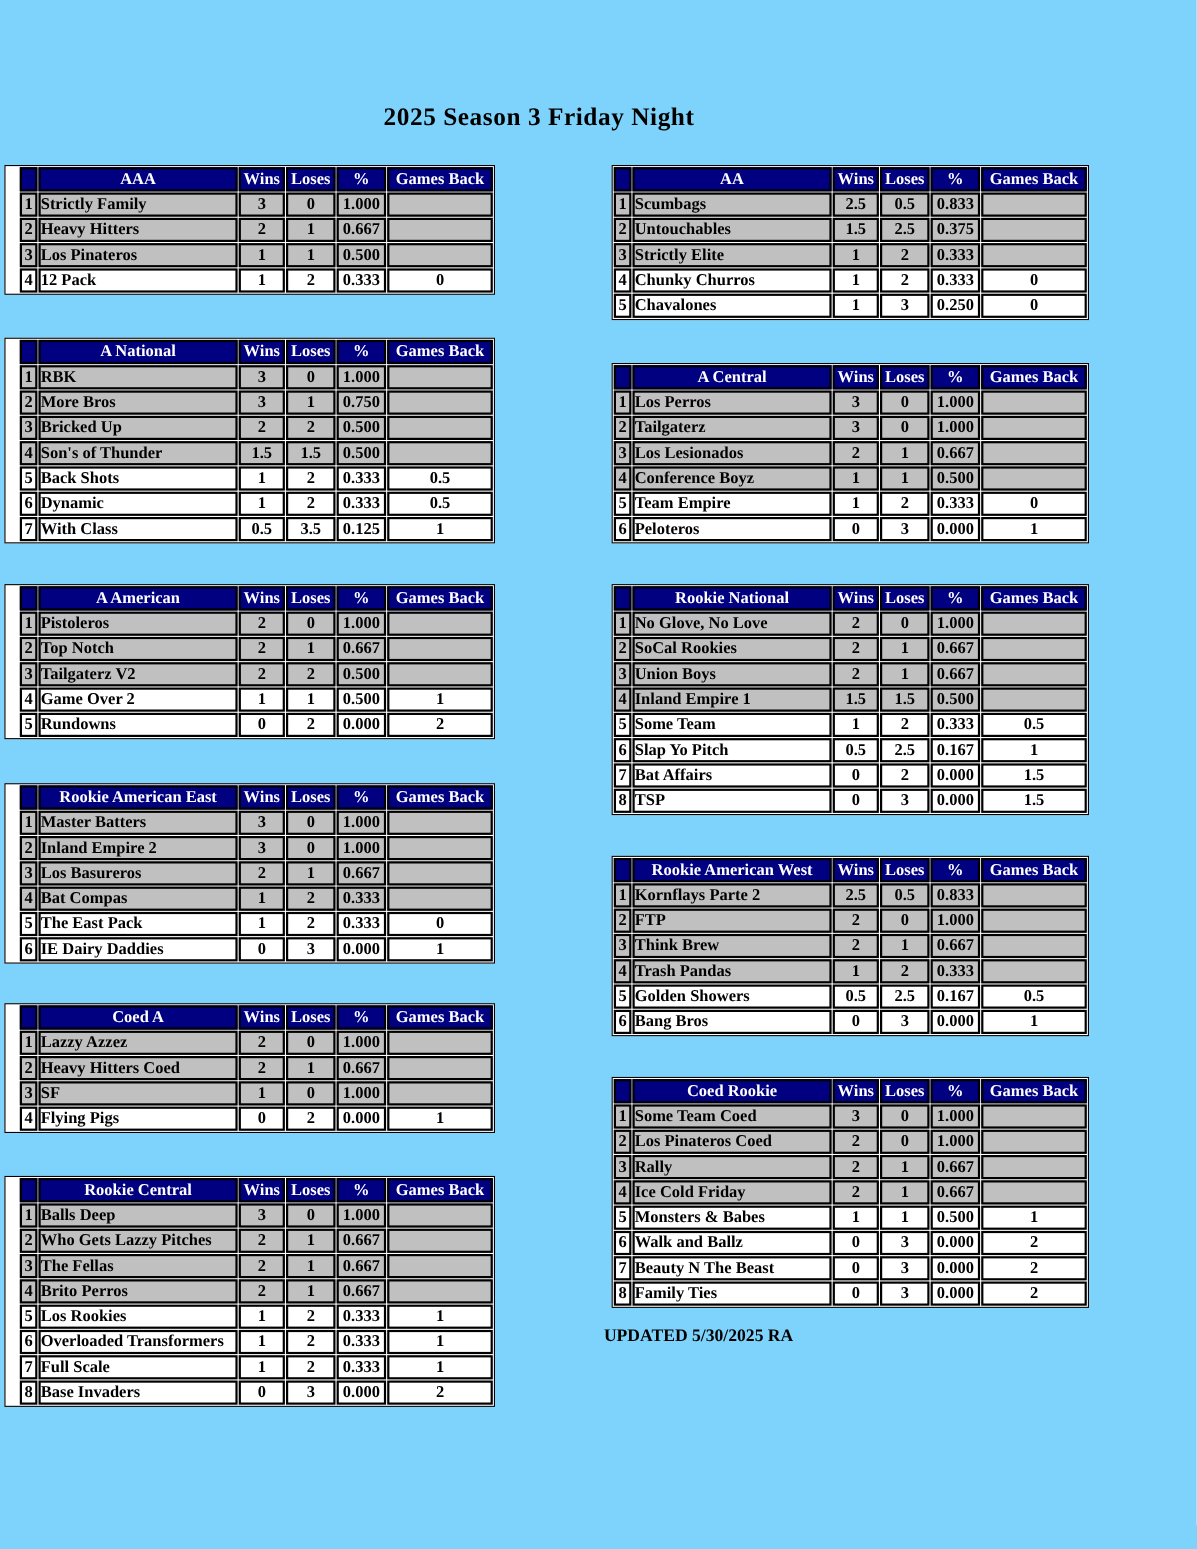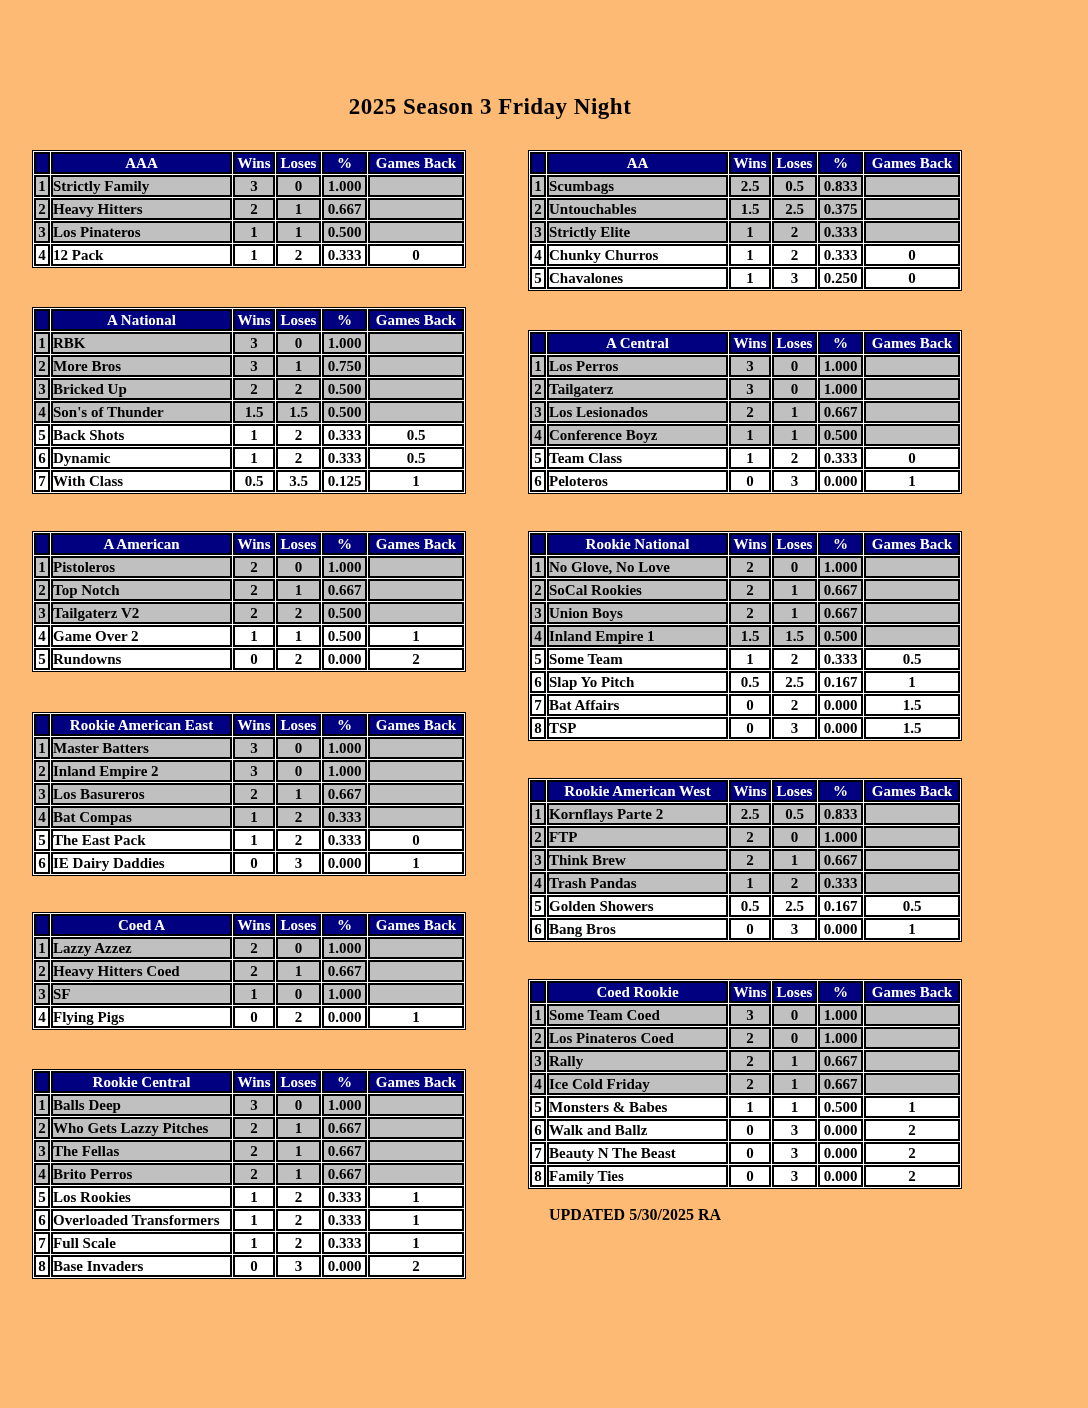--- a/index.html
+++ b/index.html
@@ -1,20 +1,20 @@
 <!DOCTYPE html>
 <html><head>
 <meta charset="utf-8">
 <style>
   html, body { margin: 0; padding: 0; background: #ffffff; }
   #page {
     position: relative;
     width: 1088px;
     height: 1408px;
-    background: #fdba74;
+    background: #7dd3fc;
     font-family: "Liberation Serif", "DejaVu Serif", serif;
     font-weight: bold;
     color: #000000;
     overflow: hidden;
   }
   #page-title {
     position: absolute;
     top: 94px;
     left: 0;
     width: 980px;
@@ -25,22 +25,22 @@
     letter-spacing: 0.5px;
   }
   table.standings {
     position: absolute;
     border-collapse: separate;
     border-spacing: 1px;
     border: 1px solid #000000;
     table-layout: fixed;
     background: #ffffff;
   }
-  table.standings.side-left  { left: 32px;  }
-  table.standings.side-right { left: 528px; }
+  table.standings.side-left  { left: 4px; padding-left: 12px;  }
+  table.standings.side-right { left: 556px; }
   table.standings th, table.standings td {
     box-sizing: border-box;
     border: 2px solid #000000;
     height: 22px;
     padding: 0;
     font-size: 15px;
     font-weight: bold;
     line-height: 1;
     vertical-align: middle;
     overflow: hidden;
@@ -311,21 +311,21 @@
           <tr class="shaded">
             <td class="rank-cell">4</td>
             <td class="team-cell">Conference Boyz</td>
             <td class="num-cell">1</td>
             <td class="num-cell">1</td>
             <td class="num-cell">0.500</td>
             <td class="num-cell"></td>
           </tr>
           <tr class="open">
             <td class="rank-cell">5</td>
-            <td class="team-cell">Team Class</td>
+            <td class="team-cell">Team Empire</td>
             <td class="num-cell">1</td>
             <td class="num-cell">2</td>
             <td class="num-cell">0.333</td>
             <td class="num-cell">0</td>
           </tr>
           <tr class="open">
             <td class="rank-cell">6</td>
             <td class="team-cell">Peloteros</td>
             <td class="num-cell">0</td>
             <td class="num-cell">3</td>

